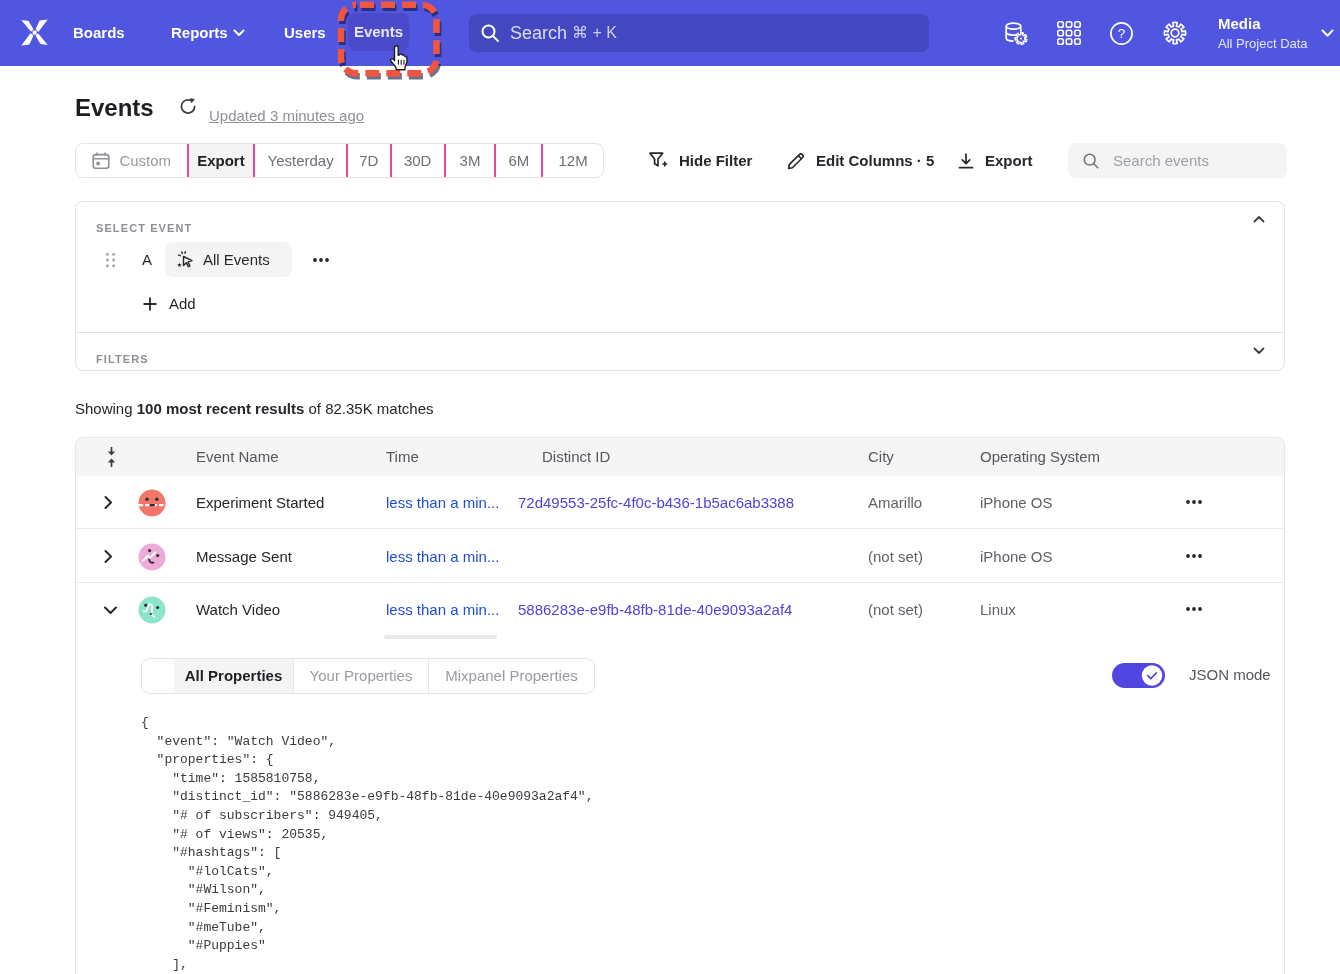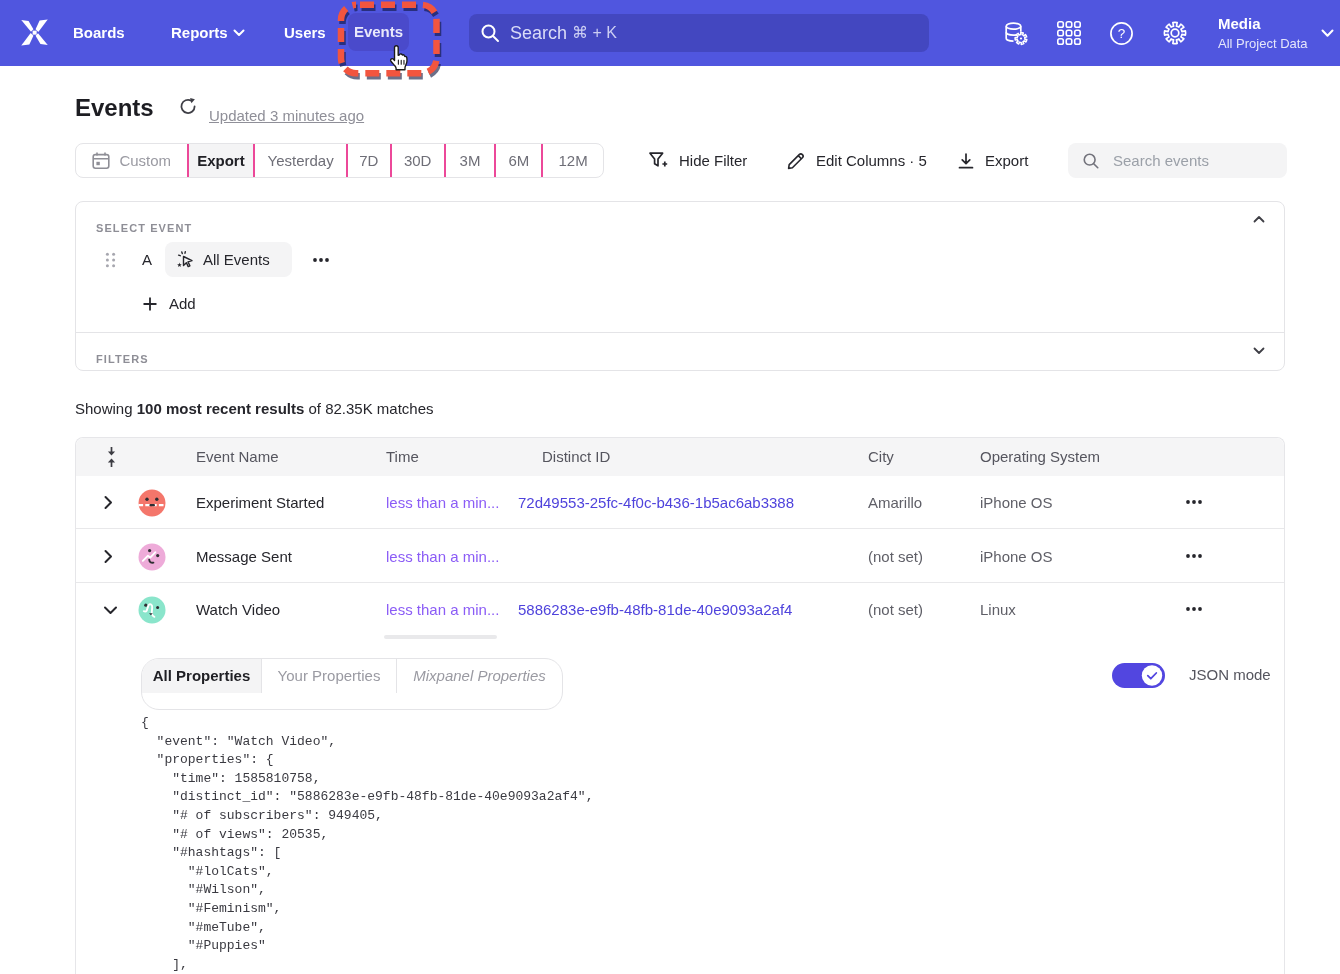--- a/index.html
+++ b/index.html
@@ -17,47 +17,47 @@
 #media .t2{font-size:13px;font-weight:400;line-height:18px;color:rgba(255,255,255,.85);margin-top:2px;}
 
 #h1{position:absolute;left:75px;top:94px;font-size:24px;font-weight:700;color:#1d1d22;}
 #updated{position:absolute;left:209px;top:107px;font-size:15px;color:#8f8f98;text-decoration:underline;}
 
 #seg{position:absolute;left:75px;top:143px;width:529px;height:35px;border:1px solid #e4e4e7;border-radius:8px;display:flex;background:#fff;}
 #seg .s{height:33px;line-height:33px;text-align:center;font-size:15px;color:#6e6e77;border-right:2px solid #ec4899;}
 #seg .s:last-child{border-right:none;}
 #seg .cust{color:#9a9aa2;display:flex;align-items:center;justify-content:center;gap:8px;}
 #seg .today{background:#f4f4f5;font-weight:700;color:#212126;}
-.toolbtn{position:absolute;top:143px;height:35px;display:flex;align-items:center;gap:10px;font-size:15px;font-weight:400;color:#26262c;}
+.toolbtn{position:absolute;top:143px;height:35px;display:flex;align-items:center;gap:10px;font-size:15px;font-weight:700;color:#26262c;}
 #sevents{position:absolute;left:1068px;top:143px;width:219px;height:35px;background:#f4f4f5;border-radius:8px;display:flex;align-items:center;gap:13px;padding-left:14px;color:#9ba0a8;font-size:15px;}
 
 #card1{position:absolute;left:75px;top:201px;width:1210px;height:170px;border:1px solid #e4e4e7;border-radius:8px;}
 .caplabel{font-size:11px;font-weight:700;letter-spacing:1.1px;color:#8e8e96;margin-top:8px;}
 #chip{position:absolute;left:89px;top:40px;width:127px;height:35px;background:#f4f4f5;border-radius:8px;display:flex;align-items:center;gap:8px;padding-left:11px;font-size:15px;font-weight:500;color:#26262c;}
 #filtrow{position:absolute;left:0;right:0;top:130px;border-top:1px solid #e4e4e7;height:40px;}
 
 #showing{position:absolute;left:75px;top:400px;font-size:15px;color:#26262c;}
 
 #tbl{position:absolute;left:75px;top:437px;width:1210px;height:537px;border:1px solid #e6e6e9;border-bottom:none;border-radius:8px 8px 0 0;}
 #thead{position:absolute;left:0;top:0;width:1208px;height:38px;background:#f5f5f6;border-radius:8px 8px 0 0;}
 .hcell{position:absolute;top:0;height:38px;line-height:38px;font-size:15px;font-weight:500;color:#55555e;}
 .trow{position:absolute;left:0;width:1208px;height:53px;}
 .tcell{position:absolute;top:0;height:53px;line-height:53px;font-size:15px;}
 .chev{position:absolute;left:27px;top:19px;}
 .avatar{position:absolute;left:62px;top:13px;}
 .ename{left:120px;color:#26262c;}
-.etime{left:310px;color:#8b5cf6;}
+.etime{left:310px;color:#1d4ed8;}
 .eid{left:442px;color:#4f43dc;}
 .ecity{left:792px;color:#5f5f67;}
 .eos{left:904px;color:#5f5f67;}
 .edots{position:absolute;left:1109px;top:23px;}
 
-#tabs{position:absolute;left:141px;top:658px;height:52px;display:flex;border:1px solid #e4e4e7;border-radius:18px;overflow:hidden;background:#fff;}
+#tabs{position:absolute;left:141px;top:658px;height:36px;display:flex;border:1px solid #e4e4e7;border-radius:8px;overflow:hidden;background:#fff;padding-left:32px;}
 #tabs .tab{height:34px;line-height:34px;text-align:center;font-size:15px;color:#9a9aa2;font-weight:500;border-right:1px solid #e4e4e7;}
-#tabs .tab:last-child{border-right:none;font-style:italic;}
+#tabs .tab:last-child{border-right:none;}
 #tabs .active{background:#f4f4f5;color:#1f1f24;font-weight:700;}
 #jsonmode{position:absolute;left:1189px;top:666px;font-size:15px;font-weight:400;color:#55555e;}
 #json{position:absolute;left:141px;top:714px;font-family:"Liberation Mono",monospace;font-size:13px;line-height:18.6px;color:#3a3a41;white-space:pre;}
 </style>
 </head>
 <body>
 
 <div id="nav">
   <svg class="abs" style="left:21px;top:19px" width="27" height="27" viewBox="0 0 100 100">
     <g fill="#fff">

